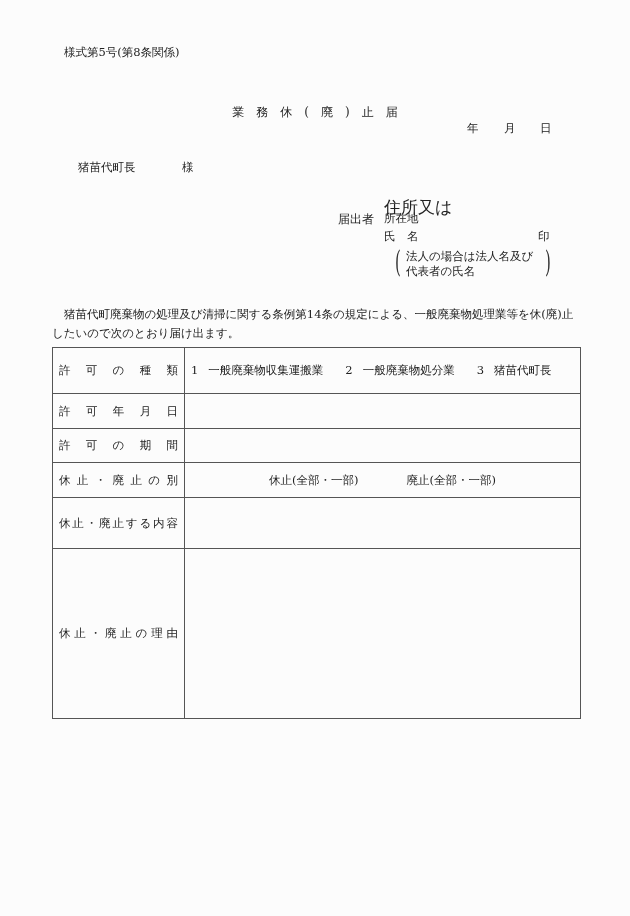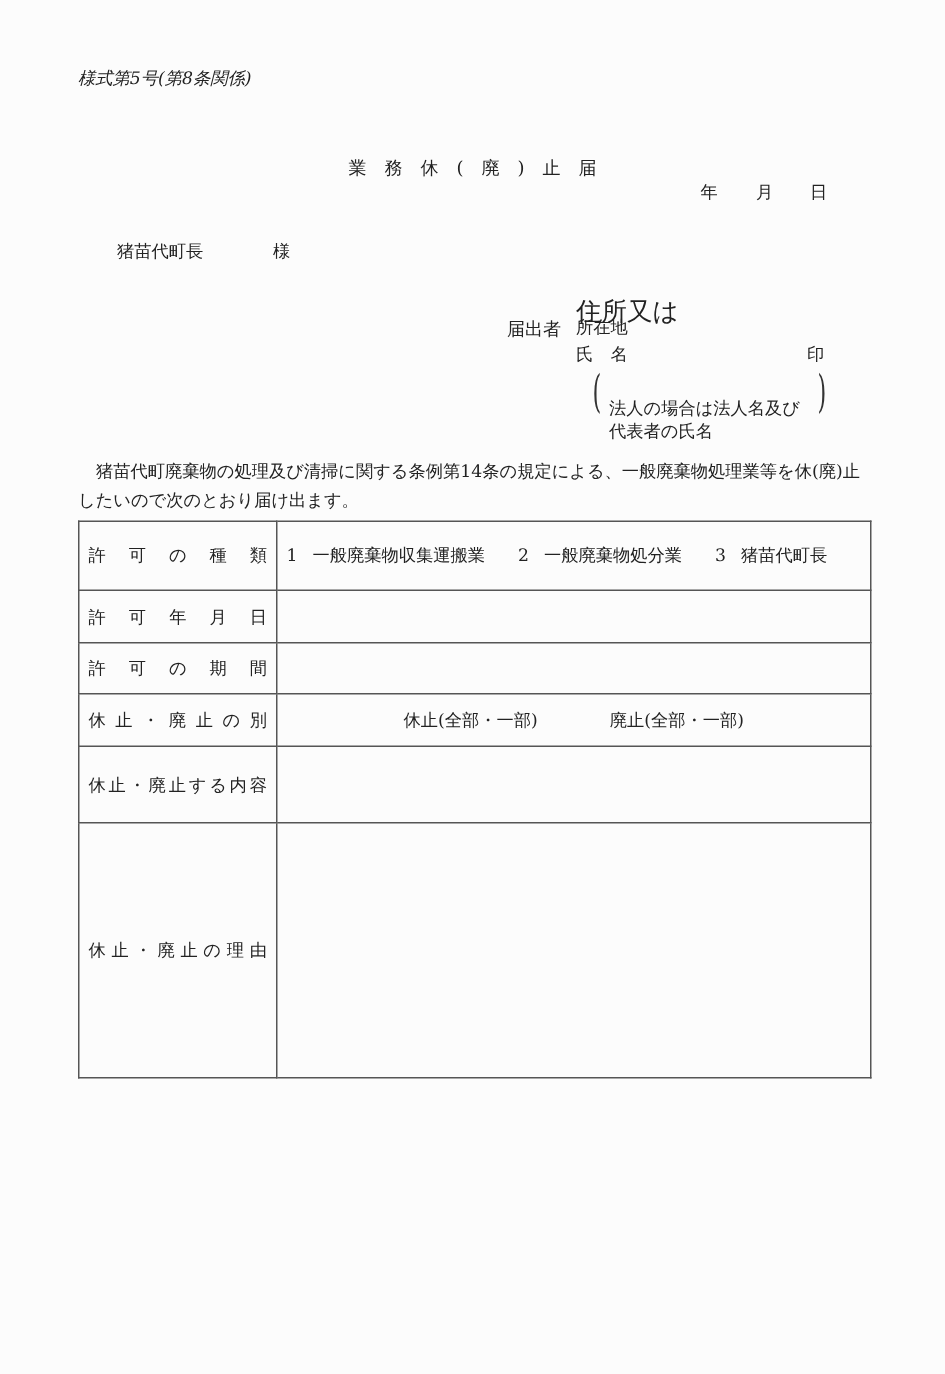--- a/index.html
+++ b/index.html
@@ -1,33 +1,33 @@
 <!DOCTYPE html>
 <html><head>
 <meta charset="utf-8">
 <style>
   html, body { margin:0; padding:0; }
   body { width:630px; height:916px; background:#fcfcfc; position:relative; overflow:hidden;
          font-family:"DejaVu Serif","Liberation Serif",serif; color:#222; }
   .abs { position:absolute; white-space:nowrap; }
-  .form-id { left:52px; top:45px; font-size:11.5px;font-style:italic; }
+  .form-id { left:64px; top:45px; font-size:11.5px; }
   .title { left:0; width:630px; top:84px; text-align:center; font-size:12px; letter-spacing:0;margin-top:20px; }
   .title span { margin:0 6px; }
   .date { top:121px; font-size:11.5px; }
   .addressee { left:78px; top:160px; font-size:11.5px; }
   .sama { left:182px; top:160px; font-size:11.5px; }
   .appl-label { left:338px; top:211px; font-size:12px; }
   .addr1 { left:384px; top:196px; font-size:17px; }
   .addr2 { left:384px; top:211px; font-size:11.5px; }
   .name-lbl { left:384px; top:229px; font-size:11.5px; }
   .seal { left:538px; top:229px; font-size:11.5px; }
   .paren-box { left:398px; top:247px; width:150px; height:34px; }
   .paren-l, .paren-r { position:absolute; top:-2px; font-size:30px; line-height:34px; transform:scaleX(0.5); color:#333; }
   .paren-l { left:-6px; } .paren-r { right:-6px; }
-  .paren-text { position:absolute; left:8px; top:18px; font-size:11.5px; line-height:15px; }
+  .paren-text { position:absolute; left:8px; top:2px; font-size:11.5px; line-height:15px; }
   .body-text { left:52px; top:305px; width:530px; font-size:11.5px; line-height:19px; white-space:normal; text-indent:12px; }
   table.form { position:absolute; left:52px; top:347px; width:529px; border-collapse:collapse; font-size:11.5px; }
   table.form td { border:1.5px solid #555; padding:0 6px; vertical-align:middle; }
   table.form td.lbl { width:119px; }
   .spread { display:flex; justify-content:space-between; }
   .opts { display:flex; gap:0; }
   .opts span { margin-right:22px; }
   .opts .num { margin-right:10px; }
   .center-opts { text-align:center; }
   .center-opts span { margin:0 24px;text-align:right; }

